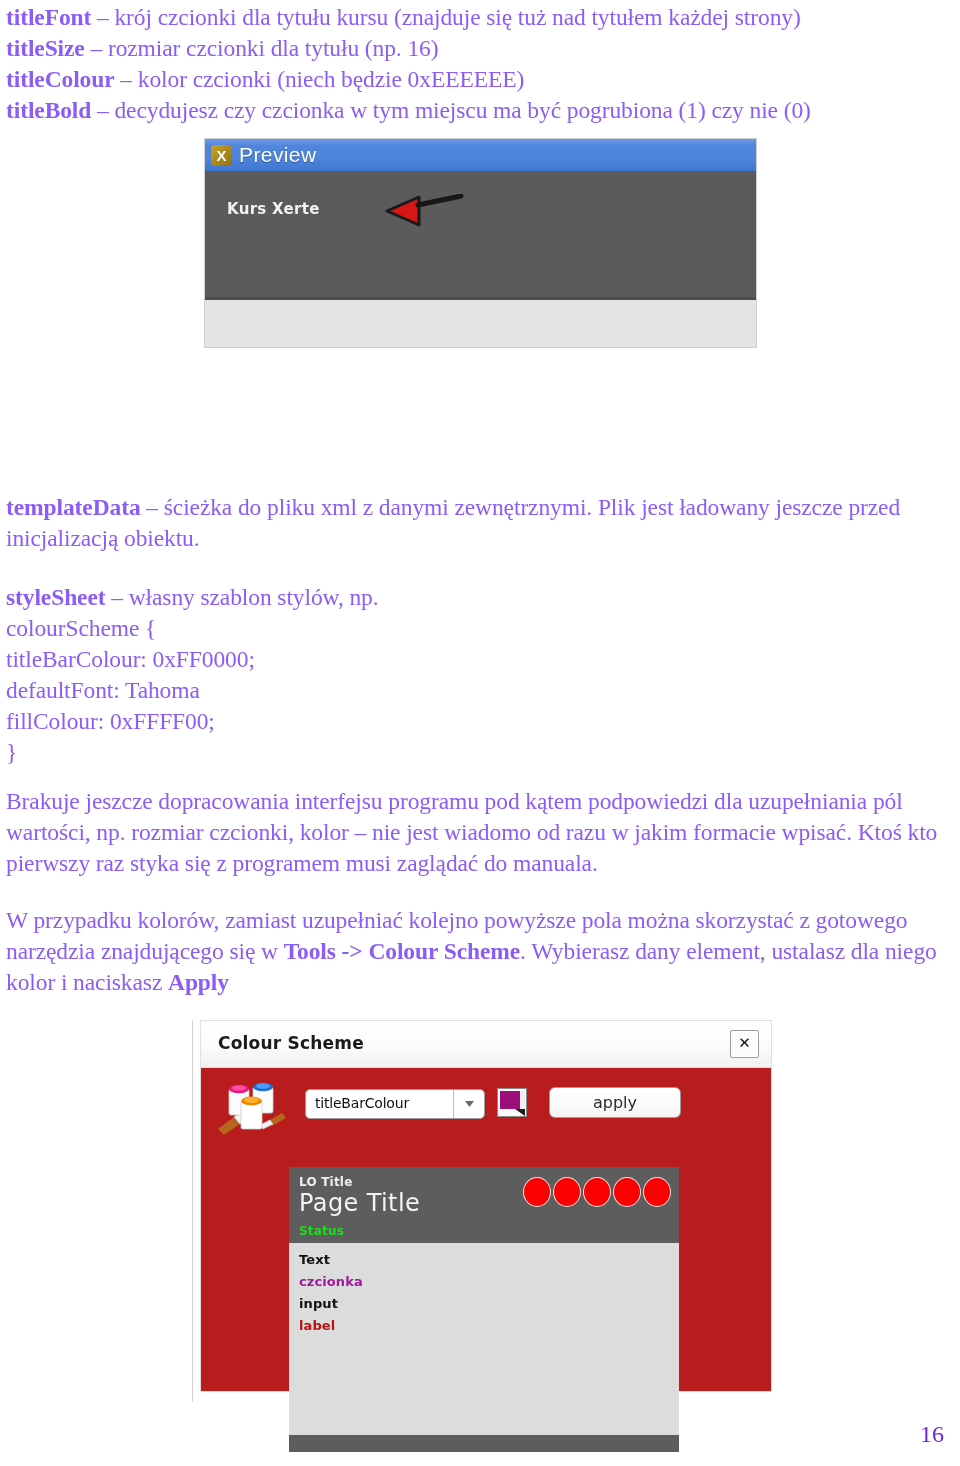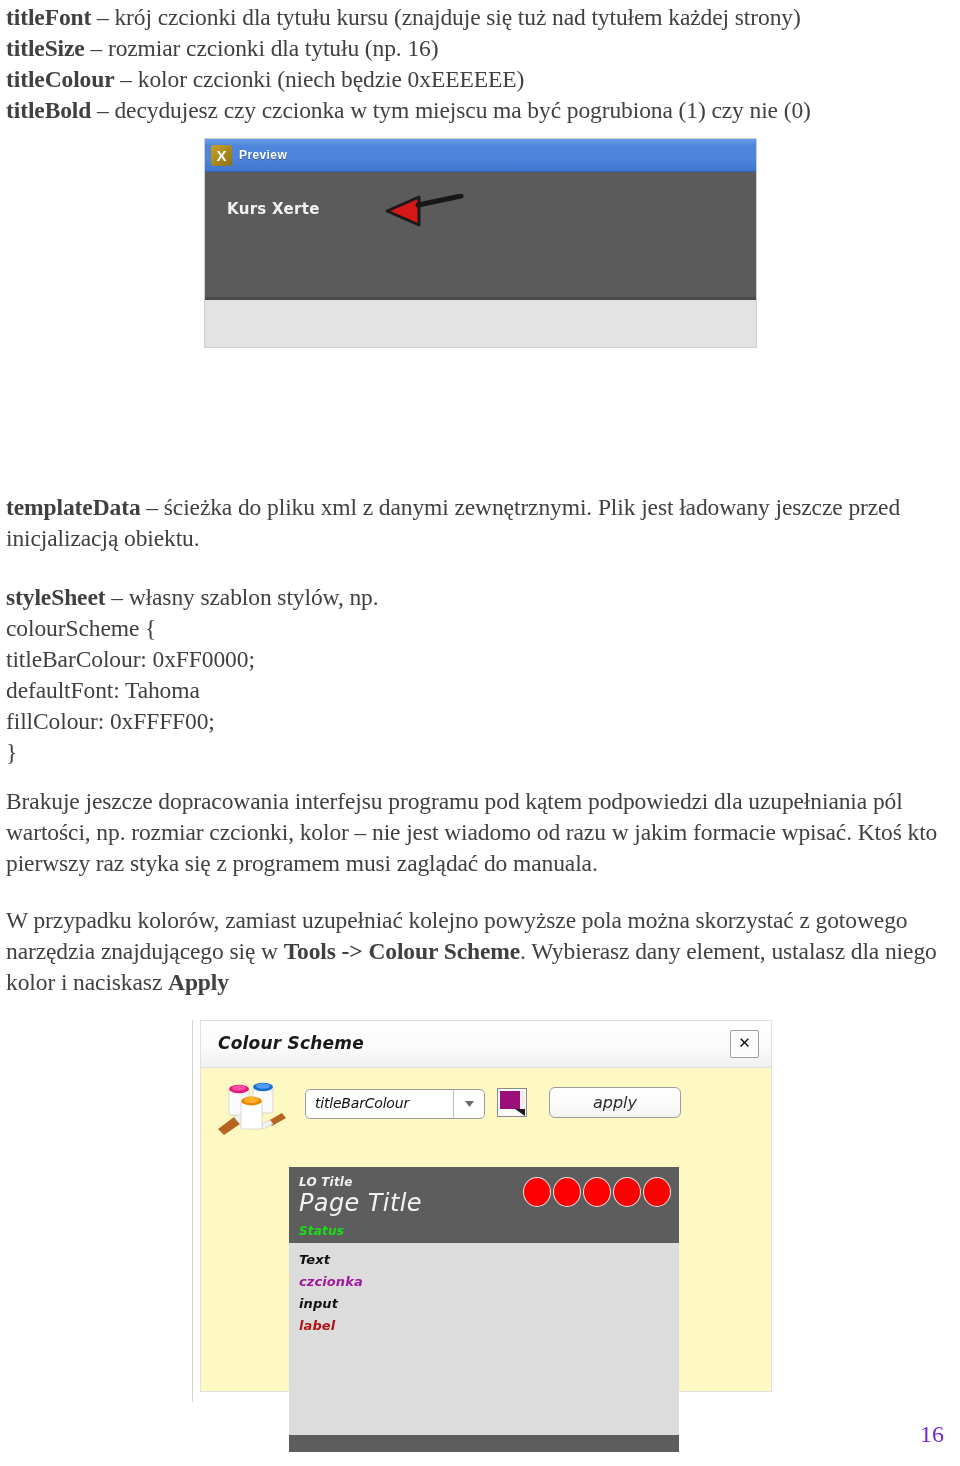--- a/index.html
+++ b/index.html
@@ -23,21 +23,21 @@
     box-sizing: border-box;
     padding: 0;
   }
 
   
   .txt {
     position: absolute;
     font-family: "Liberation Serif", "DejaVu Serif", serif;
     font-size: 23.5px;
     line-height: 31px;
-    color: #404040;
+    color: #8b5cf6;
     letter-spacing: -0.1px;
   }
   .b { font-weight: bold; }
 
   .block-defs {
     left: 6px;
     top: 2px;
     width: 948px;
   }
   .block-defs div { white-space: nowrap; }
@@ -106,22 +106,22 @@
     transform: translateY(-50%);
     text-align: center;
     font-family: "Liberation Sans", sans-serif;
     font-weight: bold;
     font-size: 15px;
     color: #fdfdfd;
     line-height: 1;
   }
   .preview-title-text {
     font-family: "Liberation Sans", sans-serif;
-    font-size: 12px;
-    font-weight: bold;
+    font-size: 21px;
+    font-weight: normal;
     color: #ffffff;
     letter-spacing: 0.4px;
     text-shadow: 0 1px 1px rgba(0,0,0,.35);
   }
   .preview-stage {
     position: relative;
     height: 125px;
     background: #5b5b5b;
     border-bottom: 3px solid #4b4b4b;
     overflow: hidden;
@@ -174,24 +174,23 @@
     width: 1px;
     height: 382px;
     background: #d4d4d4;
   }
   .cs-window {
     position: absolute;
     left: 8px;
     top: 0px;
     width: 572px;
     height: 372px;
-    background: #fef9c3;
+    background: #b91c1c;
     border: 1px solid #e0e0e0;
     box-sizing: border-box;
-    font-style: italic;
   }
   .cs-titlebar {
     position: relative;
     height: 46px;
     background: linear-gradient(to bottom,#ffffff 0%, #fbfbfb 55%, #f0f0f0 100%);
     border-bottom: 1px solid #dddddd;
   }
   .cs-title-text {
     position: absolute;
     left: 17px;

